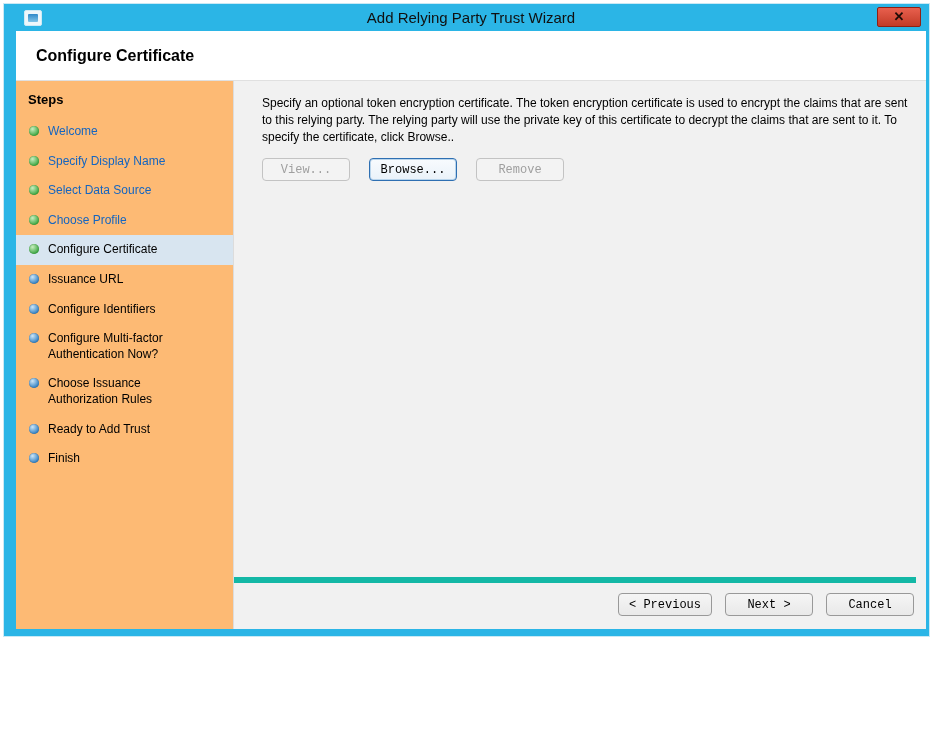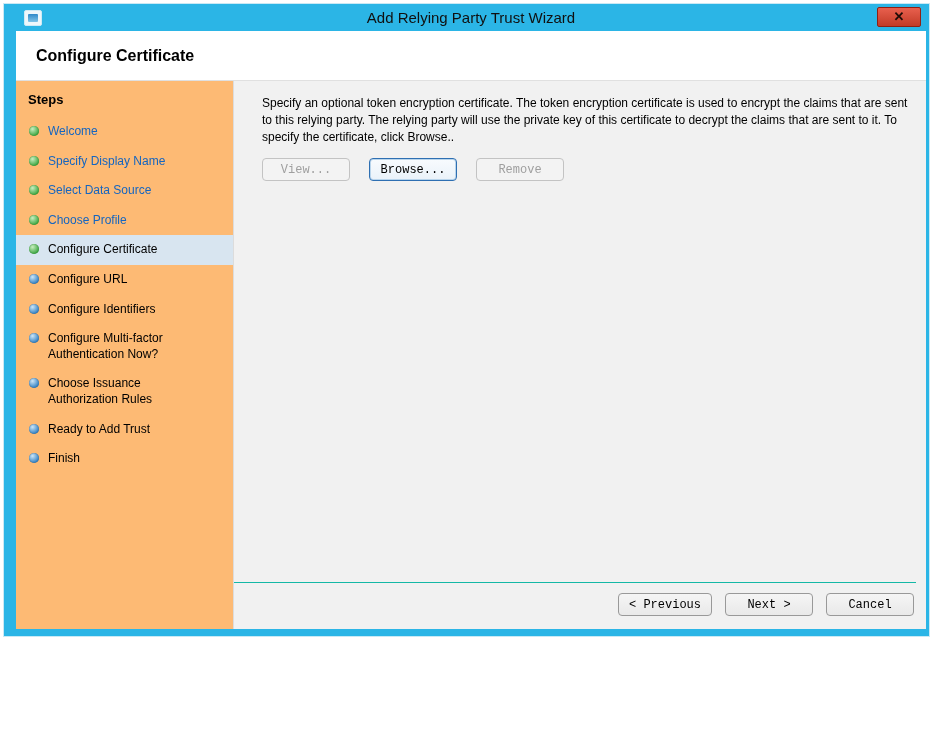--- a/index.html
+++ b/index.html
@@ -198,21 +198,21 @@
   }
   .btn.focused {
     border: 1px solid #2e6fb2;
     box-shadow: 0 0 0 1px #b9d5ec inset;
     background: linear-gradient(180deg, #f8fbfe, #eaf2f9);
   }
   .spacer { flex: 1; }
   .wizard-footer {
     flex: none;
     margin-left: -28px;
-    border-top: 1px solid #14b8a6;
+    border-top: 6px solid #14b8a6;
     padding: 10px 2px 3px 0;
     display: flex;
     justify-content: flex-end;
     gap: 13px;
   }
 </style>
 </head>
 <body>
 
 <div class="window">
@@ -244,21 +244,21 @@
           <li class="step done">
             <span class="bullet"></span>
             <span class="step-label">Choose Profile</span>
           </li>
           <li class="step current">
             <span class="bullet"></span>
             <span class="step-label">Configure Certificate</span>
           </li>
           <li class="step todo">
             <span class="bullet"></span>
-            <span class="step-label">Configure URL</span>
+            <span class="step-label">Issuance URL</span>
           </li>
           <li class="step todo">
             <span class="bullet"></span>
             <span class="step-label">Configure Identifiers</span>
           </li>
           <li class="step todo">
             <span class="bullet"></span>
             <span class="step-label">Configure Multi-factor Authentication Now?</span>
           </li>
           <li class="step todo">

